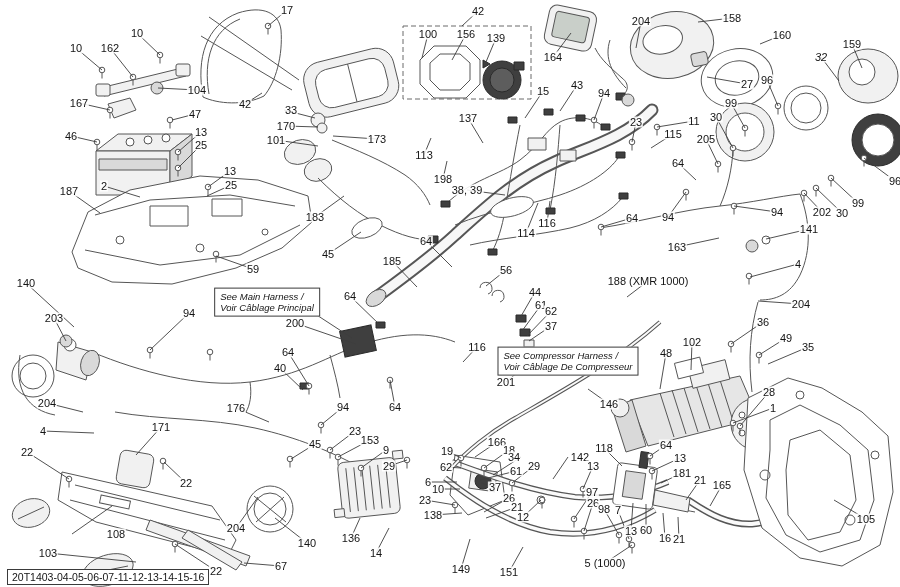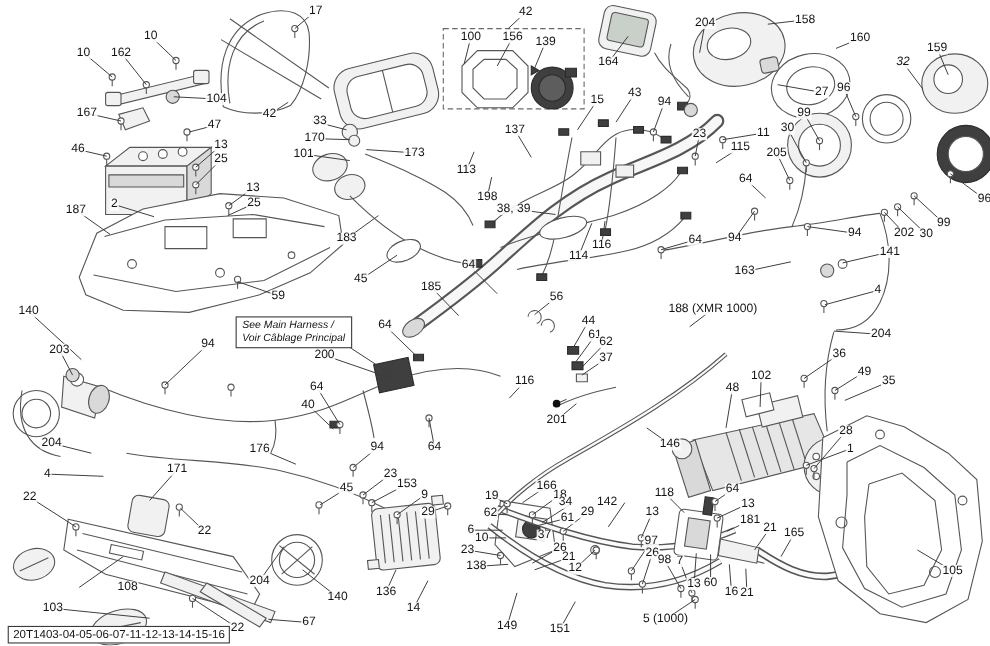--- a/index.html
+++ b/index.html
@@ -595,21 +595,21 @@
       <div class="callout" style="left: 516px; top: 471px;">61</div>
       <div class="callout" style="left: 534px; top: 466px;">29</div>
       <div class="callout" style="left: 428px; top: 482px;">6</div>
       <div class="callout" style="left: 495px; top: 487px;">37</div>
       <div class="callout" style="left: 438px; top: 489px;">10</div>
       <div class="callout" style="left: 425px; top: 500px;">23</div>
       <div class="callout" style="left: 509px; top: 498px;">26</div>
       <div class="callout" style="left: 517px; top: 507px;">21</div>
       <div class="callout" style="left: 433px; top: 515px;">138</div>
       <div class="callout" style="left: 523px; top: 517px;">12</div>
-      <div class="callout" style="left: 552px; top: 457px;">142</div>
+      <div class="callout" style="left: 580px; top: 457px;">142</div>
       <div class="callout" style="left: 592px; top: 492px;">97</div>
       <div class="callout" style="left: 593px; top: 503px;">26</div>
       <div class="callout" style="left: 593px; top: 466px;">13</div>
       <div class="callout" style="left: 461px; top: 569px;">149</div>
       <div class="callout" style="left: 509px; top: 572px;">151</div>
       <div class="callout" style="left: 605px; top: 563px;">5 (1000)</div>
       <div class="callout" style="left: 604px; top: 448px;">118</div>
       <div class="callout" style="left: 666px; top: 445px;">64</div>
       <div class="callout" style="left: 680px; top: 458px;">13</div>
       <div class="callout" style="left: 682px; top: 473px;">181</div>
@@ -623,15 +623,19 @@
       <div class="callout" style="left: 679px; top: 539px;">21</div>
       <div class="callout" style="left: 769px; top: 392px;">28</div>
       <div class="callout" style="left: 773px; top: 408px;">1</div>
       <div class="callout" style="left: 866px; top: 519px;">105</div>
     </div>
 
   <div class="notebox" id="note-0" style="left: 267px; top: 302px;">
     <div>See Main Harness /</div>
     <div>Voir Câblage Principal</div>
   </div>
+  <div class="notebox" id="note-1" style="left: 568px; top: 361px;">
+    <div>See Compressor Harness /</div>
+    <div>Voir Câblage De Compresseur</div>
+  </div>
 
   <div class="footer-id">20T1403-04-05-06-07-11-12-13-14-15-16</div>
 </div>
 
 </body></html>

